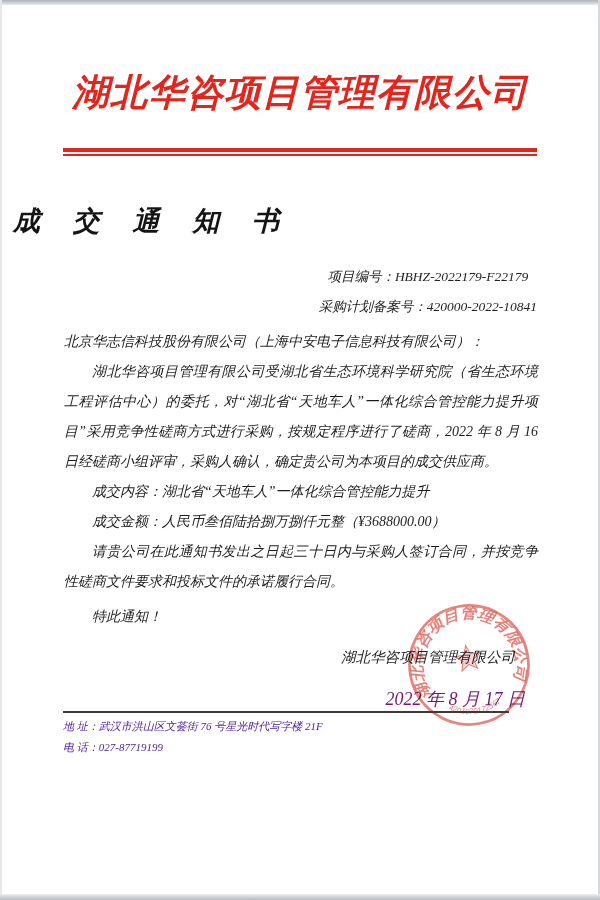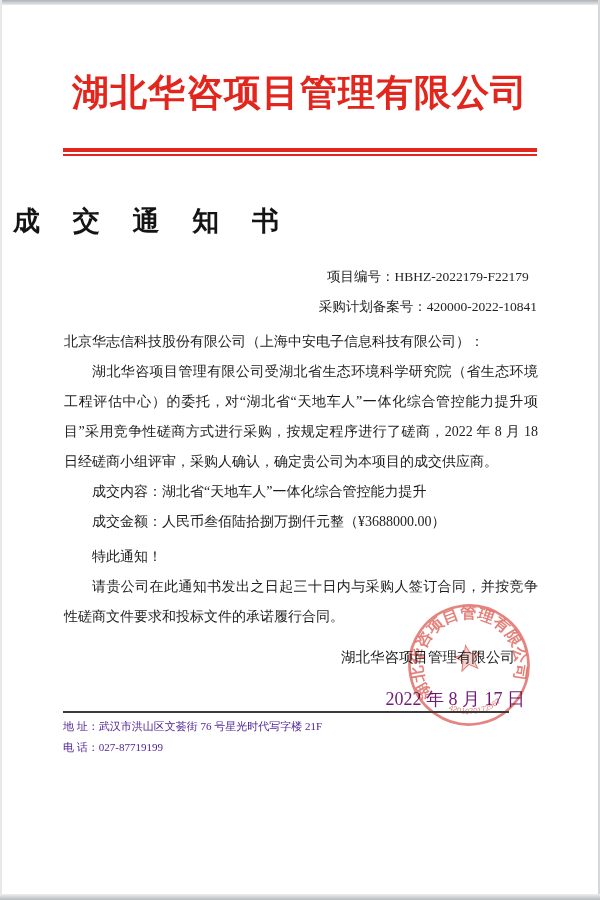--- a/index.html
+++ b/index.html
@@ -7,20 +7,21 @@
   body {
     font-family: "Liberation Serif", serif;
     background: #ffffff;
     position: relative;
     overflow: hidden;
   }
   .page {
     position: absolute;
     inset: 0;
     background: #ffffff;
+    font-style: italic;
   }
   
   .edge-top {
     position: absolute; top: 0; left: 0; right: 0; height: 5px;
     background: linear-gradient(#aeb3b9, #e9ebed);
   }
   .edge-bottom {
     position: absolute; bottom: 0; left: 0; right: 0; height: 6px;
     background: linear-gradient(to top, #b6babe, #edeff1);
   }
@@ -126,25 +127,25 @@
 
   <div class="notice-title">成 交 通 知 书</div>
 
   <div class="meta">
     <div>项目编号：HBHZ-2022179-F22179</div>
     <div>采购计划备案号：420000-2022-10841</div>
   </div>
 
   <div class="body-text">
     <p>北京华志信科技股份有限公司（上海中安电子信息科技有限公司）：</p>
-    <p class="indent">湖北华咨项目管理有限公司受湖北省生态环境科学研究院（省生态环境工程评估中心）的委托，对“湖北省“天地车人”一体化综合管控能力提升项目”采用竞争性磋商方式进行采购，按规定程序进行了磋商，2022 年 8 月 18 日经磋商小组评审，采购人确认，确定贵公司为本项目的成交供应商。</p>
+    <p class="indent">湖北华咨项目管理有限公司受湖北省生态环境科学研究院（省生态环境工程评估中心）的委托，对“湖北省“天地车人”一体化综合管控能力提升项目”采用竞争性磋商方式进行采购，按规定程序进行了磋商，2022 年 8 月 16 日经磋商小组评审，采购人确认，确定贵公司为本项目的成交供应商。</p>
     <p class="indent">成交内容：湖北省“天地车人”一体化综合管控能力提升</p>
     <p class="indent">成交金额：人民币叁佰陆拾捌万捌仟元整（¥3688000.00）</p>
+    <p class="indent">请贵公司在此通知书发出之日起三十日内与采购人签订合同，并按竞争性磋商文件要求和投标文件的承诺履行合同。</p>
     <p class="indent notice-end">特此通知！</p>
-    <p class="indent">请贵公司在此通知书发出之日起三十日内与采购人签订合同，并按竞争性磋商文件要求和投标文件的承诺履行合同。</p>
   </div>
 
   <div class="signature-company">湖北华咨项目管理有限公司</div>
 
   <div class="signature-date">2022 年 8 月 17 日</div>
 
   <svg class="seal" viewBox="0 0 140 140">
     <circle cx="70" cy="70" r="57" fill="none" stroke="rgba(217,86,76,0.82)" stroke-width="2.6"></circle>
     <path id="sealTopArc" d="M 31.03 92.5 A 45 45 0 1 1 108.97 92.5" fill="none"></path>
     <path id="sealBottomArc" d="M 43.04 108.5 A 47 47 0 0 0 96.96 108.5" fill="none"></path>

